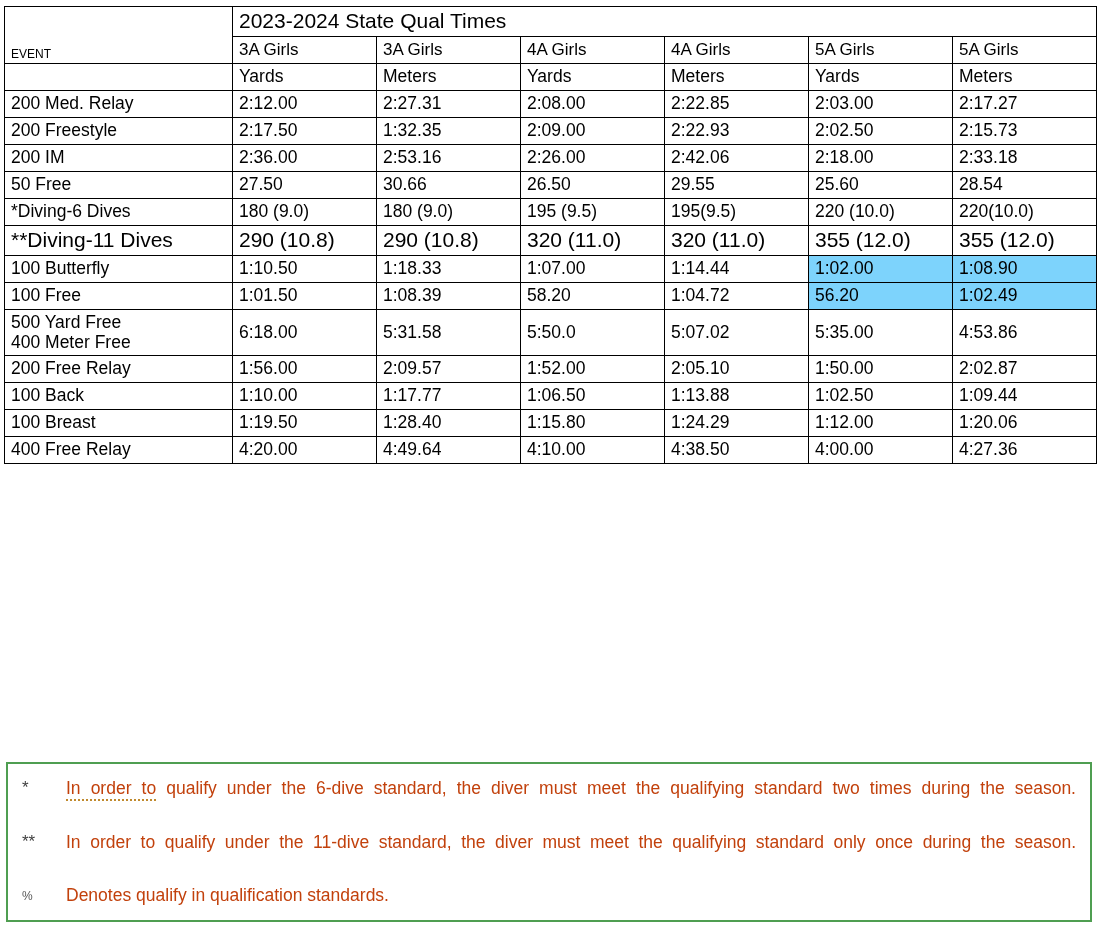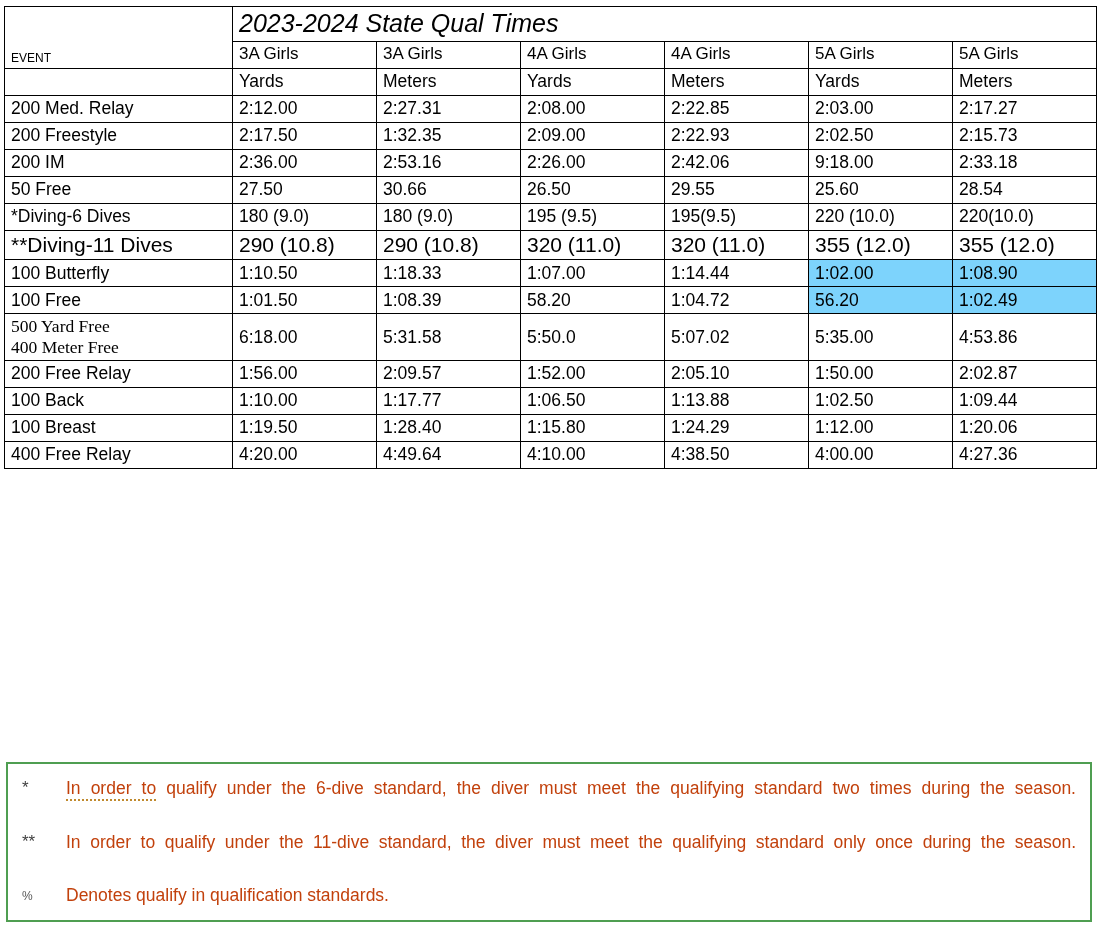--- a/index.html
+++ b/index.html
@@ -50,40 +50,38 @@
   col.c-data  { width: 144px; }
 
   .event-head {
     font-weight: bold;
     vertical-align: bottom !important;
     font-size: 12px;
   }
   .span-title {
     text-align: center;
     font-weight: bold;
-    font-size: 25px;
+    font-size: 21px;
     height: 32px;
-    font-style: italic;
   }
   .subhead {
     font-weight: bold;
     font-size: 17px;
     height: 30px;
   }
   .unitrow td {
     height: 29px;
   }
   .ev {
     font-weight: bold;
   }
   .two-line {
     height: 56px;
     line-height: 1.25;
     white-space: normal;
-    font-family: Liberation Serif, serif;
   }
   .two-line .l1, .two-line .l2 { display: block; }
   .hl {
     background: #7dd3fc;
   }
   .tight {
     font-size: 21px;
     padding-left: 4px;
     padding-right: 2px;
   }
@@ -196,21 +194,21 @@
           <td>2:02.50</td>
           <td>2:15.73</td>
         </tr>
 
         <tr>
           <td class="ev">200 IM</td>
           <td>2:36.00</td>
           <td>2:53.16</td>
           <td>2:26.00</td>
           <td>2:42.06</td>
-          <td>9:18.00</td>
+          <td>2:18.00</td>
           <td>2:33.18</td>
         </tr>
 
         <tr>
           <td class="ev">50 Free</td>
           <td>27.50</td>
           <td>30.66</td>
           <td>26.50</td>
           <td>29.55</td>
           <td>25.60</td>

